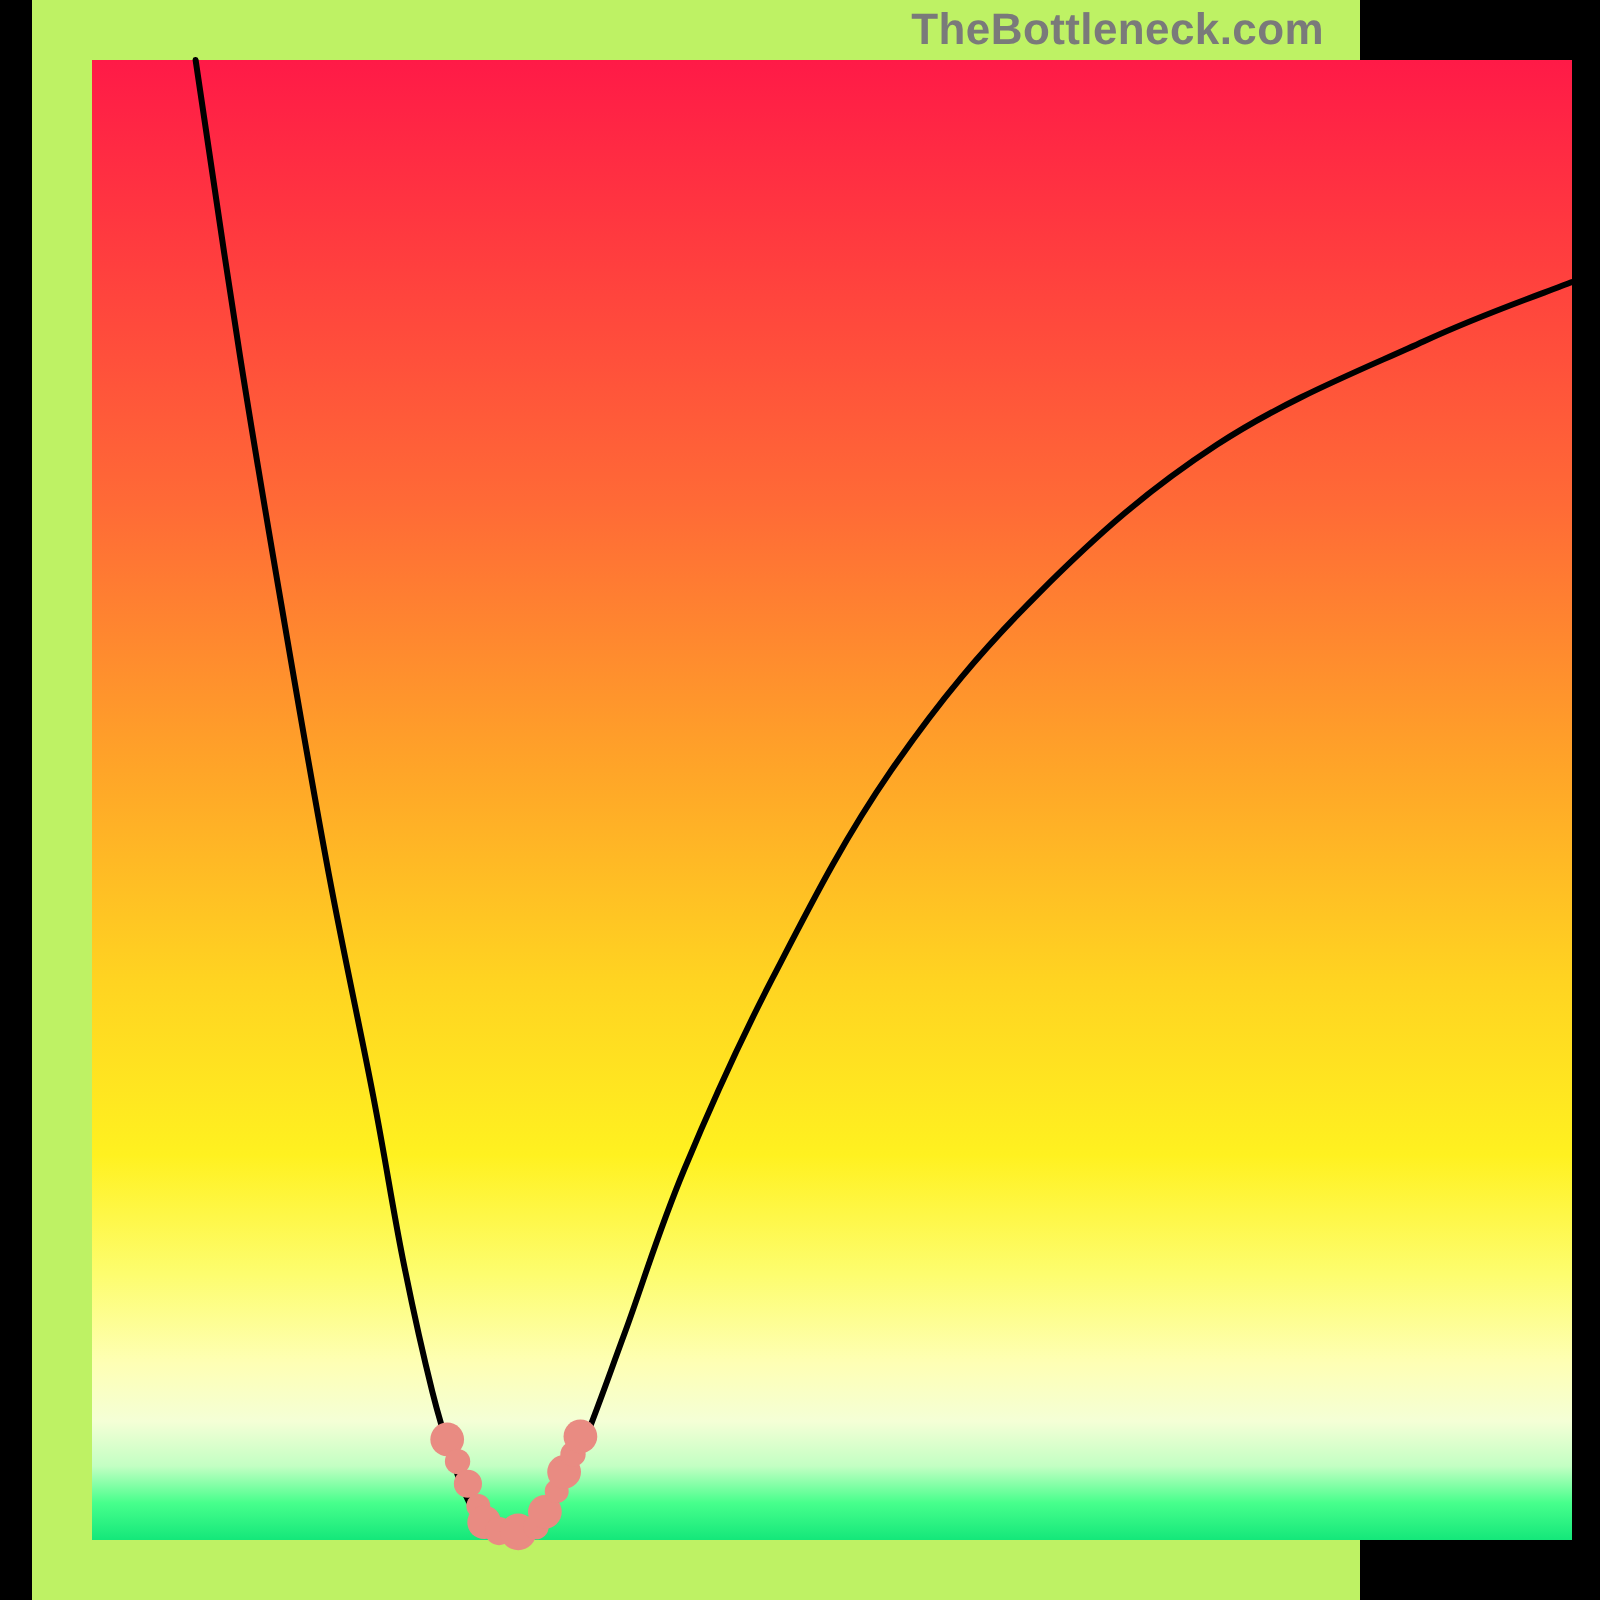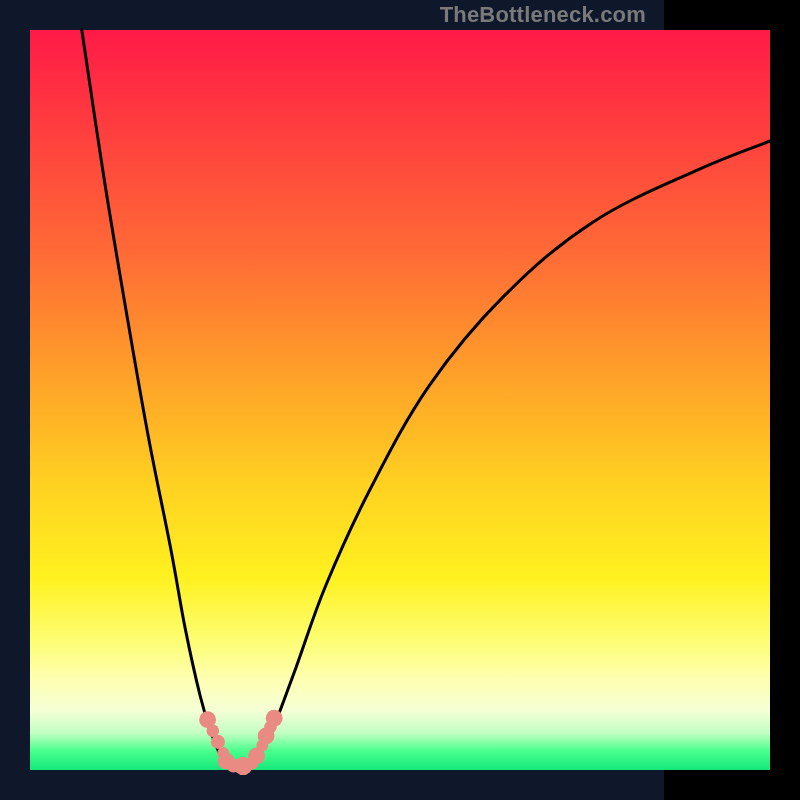--- a/index.html
+++ b/index.html
@@ -6,25 +6,25 @@
     margin: 0;
     padding: 0;
     width: 800px;
     height: 800px;
     background: #000;
     overflow: hidden;
     font-family: Arial, Helvetica, sans-serif;
   }
   .frame {
     position: absolute;
-    left: 0;
+    left: 16px;
     top: 0;
     width: 664px;
     height: 800px;
-    background: #0f172a;
+    background: #bef264;
   }
   .plot-area {
     position: absolute;
     left: 30px;
     top: 30px;
     width: 740px;
     height: 740px;
     
     background: linear-gradient(to bottom,
       #ff1a47 0%,

